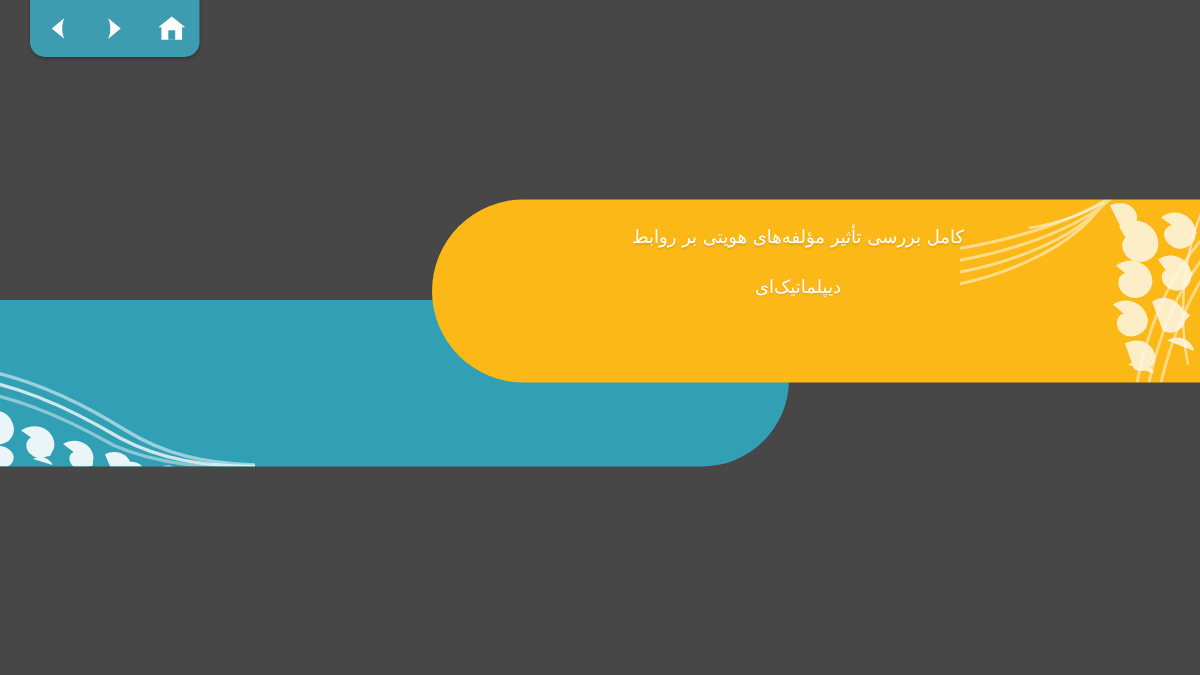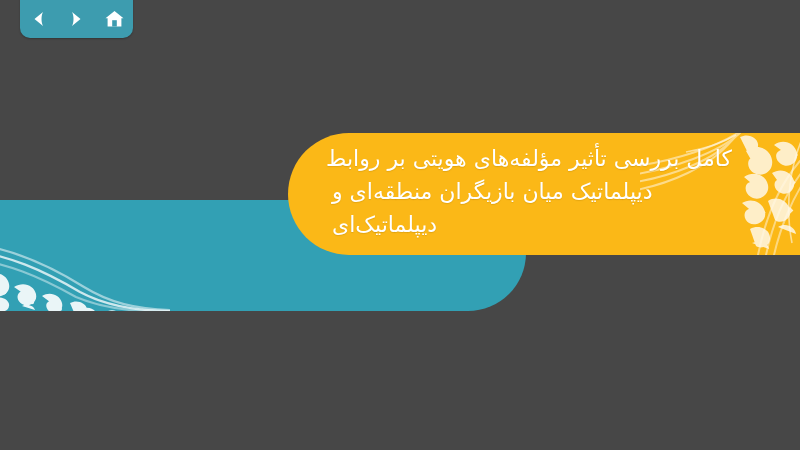--- a/index.html
+++ b/index.html
@@ -82,24 +82,24 @@
     width: 170px;
     height: 122px;
     opacity: 0.9;
   }
 
   #title-block {
     position: absolute;
     right: 78px;
     top: 9px;
     width: 400px;
-    text-align: left;
+    text-align: center;
     direction: rtl;
     color: #ffffff;
-    font-size: 22px;
+    font-size: 12px;
     line-height: 33px;
     font-family: "DejaVu Sans", sans-serif;
     text-shadow: 0 1px 1px rgba(160,110,0,0.25);
   }
   .title-line { display: block; white-space: nowrap; }
 </style>
 </head>
 <body>
 
 <div id="stage">
@@ -178,21 +178,20 @@
         <path d="M112 110 c8-4 16 0 17 6"></path>
       </g>
       <g fill="none" stroke="#ffffff" stroke-width="1.6" opacity="0.6">
         <path d="M162 6 c-6 14-10 30-12 46 c-2 18-2 38 2 58"></path>
         <path d="M96 2 c-14 8-32 14-50 17"></path>
       </g>
     </svg>
 
     <div id="title-block">
       <span class="title-line">کامل بررسی تأثیر مؤلفه‌های هویتی بر روابط</span>
-      <span class="title-line">دیپلماتیک میان بازیگران منطقه‌ای و</span>
       <span class="title-line">دیپلماتیک‌ای</span>
     </div>
   </div>
 
   <div id="navbar">
     <div class="nav-btn" title="Back">
       <svg width="20" height="20" viewBox="0 0 20 20">
         <path d="M14 3 L5.5 10 L14 17 C12 13.5 12 6.5 14 3 Z" fill="#ffffff"></path>
       </svg>
     </div>

